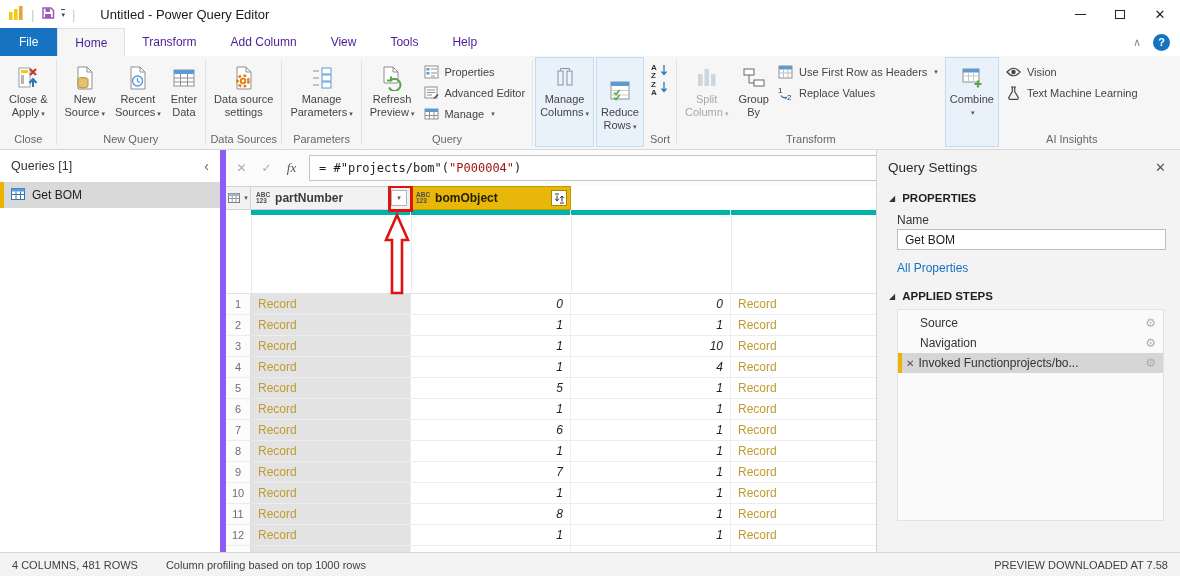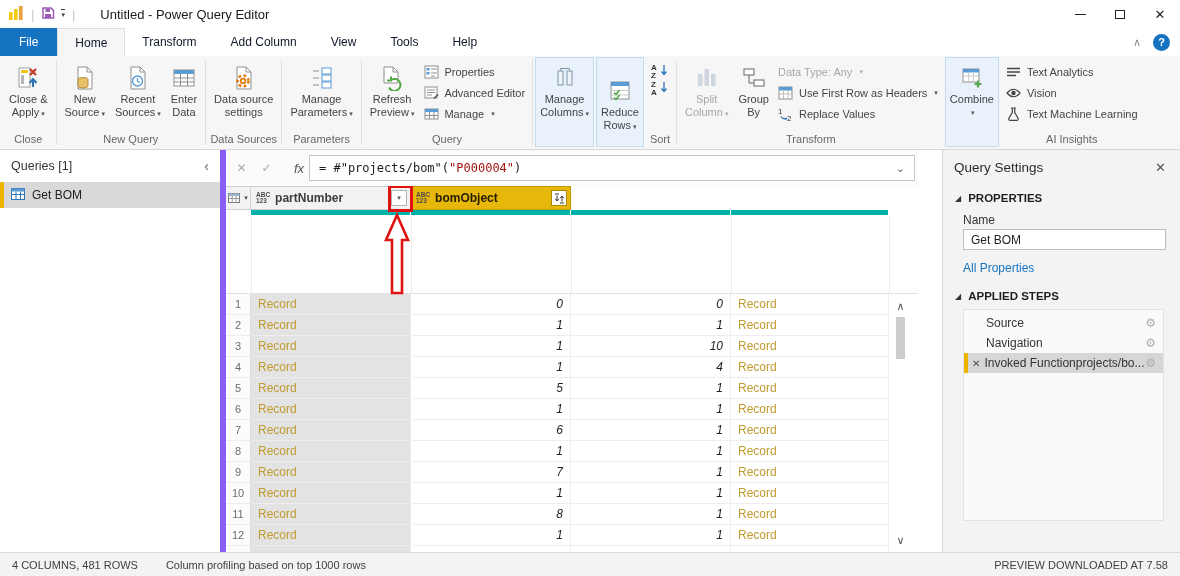--- a/index.html
+++ b/index.html
@@ -12,21 +12,21 @@
   .qat-caret{font-size:7px;color:#444;border-top:1px solid #444;padding-top:1px;margin-left:6px;}
   .tb-title{font-size:13px;color:#1a1a1a;margin-left:18px;}
   .tb-spacer{flex:1;}
   .wc{width:40px;height:28px;display:flex;align-items:center;justify-content:center;color:#222;}
   .wc-minline{display:block;width:11px;border-top:1.4px solid #222;}
   .wc-maxbox{display:block;width:10px;height:9px;border:1.2px solid #222;}
   .wc-x{font-size:13px;}
 
   
   .menubar{height:28px;display:flex;align-items:stretch;background:#fff;}
-  .mtab{padding:8px 17px;display:flex;align-items:center;font-size:12px;color:#0f172a;}
+  .mtab{padding:8px 17px;display:flex;align-items:center;font-size:12px;color:#4c1d95;}
   .mtab.file{background:#1673c1;color:#fff;padding:0 19px;}
   .mtab.active{background:#f6f6f6;border:1px solid #e0e0e0;border-bottom:none;}
   .menubar-right{margin-left:auto;display:flex;align-items:center;gap:12px;padding-right:10px;}
   .ribbon-collapse{color:#8a8a8a;font-size:11px;}
   .help-btn{width:17px;height:17px;border-radius:50%;background:#1673c1;color:#fff;font-size:11px;font-weight:bold;display:flex;align-items:center;justify-content:center;}
 
   
   .ribbon{height:94px;background:#f6f6f6;border-bottom:1px solid #d7d7d7;display:flex;align-items:stretch;padding:0 2px;}
   .rgroup{display:flex;flex-direction:column;padding:2px 3px 0;}
   .rgcontent{flex:1;display:flex;align-items:stretch;gap:2px;}
@@ -44,21 +44,21 @@
 
   
   .qpanel{position:absolute;left:0;top:150px;width:226px;bottom:24px;border-right:6px solid #8b5cf6;background:#fff;}
   .qhead{height:32px;display:flex;align-items:center;padding:0 11px;font-size:12.5px;color:#333;}
   .qcollapse{margin-left:auto;color:#666;font-size:14px;}
   .qitem{height:26px;display:flex;align-items:center;gap:7px;padding:0 8px 0 7px;background:#d9d9d9;border-left:4px solid #ecb301;font-size:12px;color:#222;}
 
   .center{position:absolute;left:226px;top:150px;width:692px;bottom:24px;background:#fff;}
   .fbar{position:absolute;top:0;left:0;right:0;height:36px;display:flex;align-items:center;padding:0 3px;background:#fbfbfb;}
   .fbtn{width:25px;text-align:center;color:#a9a9a9;font-size:12px;}
-  .fx{font-family:Liberation Sans, sans-serif;font-style:italic;color:#555;font-size:13px;width:25px;text-align:right;}
+  .fx{font-family:Liberation Serif, serif;font-style:italic;color:#555;font-size:13px;width:25px;text-align:center;}
   .finput{flex:1;height:26px;border:1px solid #c6c6c6;background:#fff;margin-left:5px;display:flex;align-items:center;padding:0 9px;font-family:"DejaVu Sans Mono",monospace;font-size:12px;color:#1d1d1d;white-space:pre;}
   .fstr{color:#a31515;}
   .fchev{margin-left:auto;color:#666;font-size:11px;font-family:"Liberation Sans",sans-serif;}
 
   .grid{position:absolute;left:0;top:36px;right:0;bottom:0;background:#fff;overflow:hidden;}
   .grid-header{display:flex;height:24px;}
   .corner{width:25px;background:#f2f2f2;border:1px solid #d2d2d2;border-left:none;display:flex;align-items:center;justify-content:center;gap:2px;flex:none;}
   .hcell{border:1px solid #cfcfcf;border-left:none;display:flex;align-items:center;gap:5px;padding:0 3px 0 5px;background:#f2f2f2;font-weight:bold;color:#3c3c3c;flex:none;}
   .hcell.selected{background:#e7b70a;border-color:#bf9a00;color:#262000;}
   .typeicon{display:flex;flex-direction:column;font-size:6.5px;font-weight:bold;line-height:6.5px;color:#4c4c4c;letter-spacing:0;}
@@ -77,21 +77,21 @@
   .cell.rec{color:#bf9b30;}
   .cell.numv{justify-content:flex-end;font-style:italic;color:#1f1f1f;}
   .vscroll{position:absolute;right:9px;top:112px;width:17px;height:250px;display:flex;flex-direction:column;align-items:center;background:#fff;}
   .vs-btn{height:16px;font-size:11px;color:#4f4f4f;line-height:16px;}
   .vs-thumb{width:9px;height:42px;background:#cdcdcd;margin-top:3px;}
   .vs-space{flex:1;}
 
   .ann-rect{position:absolute;left:162px;top:-1px;width:25px;height:27px;border:3px solid #e01212;z-index:6;}
   .ann-arrow{position:absolute;left:157px;top:26px;z-index:6;}
 
-  .spanel{position:absolute;right:0;top:150px;width:238px;bottom:24px;background:#f3f3f3;border-left:1px solid #d5d5d5;}
+  .spanel{position:absolute;right:0;top:150px;width:304px;bottom:24px;background:#f3f3f3;border-left:1px solid #d5d5d5;}
   .qs-titlerow{display:flex;align-items:center;padding:10px 14px 2px 11px;}
   .qs-title{font-size:13.5px;color:#2b2b2b;}
   .qs-close{margin-left:auto;color:#555;font-size:13px;}
   .sechead{display:flex;align-items:center;gap:7px;margin:15px 14px 0 12px;font-weight:bold;font-size:11.5px;color:#1f1f1f;}
   .tri{font-size:8px;color:#333;}
   .flabel{margin:9px 14px 2px 20px;font-size:12px;color:#333;}
   .ninput{margin:2px 14px 0 20px;height:21px;border:1px solid #bdbdbd;background:#fff;display:flex;align-items:center;padding:0 7px;font-size:12px;color:#1d1d1d;}
   .alink{margin:11px 14px 0 20px;font-size:12px;color:#1673c1;}
   .steps{margin:7px 16px 0 20px;background:#fafafa;border:1px solid #e2e2e2;height:212px;padding-top:3px;}
   .step{height:20px;display:flex;align-items:center;font-size:12px;color:#333;padding:0 7px 0 22px;}
@@ -382,24 +382,20 @@
                 <rect x="3" y="4" width="10" height="6"></rect>
                 <rect x="13" y="15" width="10" height="6"></rect>
               </g>
               <path d="M8 10 v8 h5" fill="none" stroke="#666"></path>
             </svg>
           </span>
         <span>Group</span>
         <span>By</span>
       </div>
       <div class="stack">
-        <div class="smallrow disabled">
-          <span>Data Type: Any</span>
-          <span class="caret">▾</span>
-        </div>
         <div class="smallrow">
           <span class="sicon">
               <svg width="15" height="14">
                 <rect x="1" y="1" width="13" height="12" fill="#fff" stroke="#8f8f8f"></rect>
                 <rect x="1" y="1" width="13" height="3.5" fill="#5b9bd5"></rect>
                 <path d="M1 8 h13 M5.5 4.5 v8.5 M10 4.5 v8.5" stroke="#bdbdbd"></path>
               </svg>
             </span>
           <span>Use First Row as Headers</span>
           <span class="caret">▾</span>
@@ -434,28 +430,20 @@
       <span class="caret">▾</span>
     </div>
   </div>
 
   <div class="rgroup">
     <div class="rgcontent">
       <div class="stack">
         <div class="smallrow">
           <span class="sicon">
               <svg width="15" height="14">
-                <path d="M1 3.5 h13 M1 7 h13 M1 10.5 h9" stroke="#444" stroke-width="1.5"></path>
-              </svg>
-            </span>
-          <span>Text Analytics</span>
-        </div>
-        <div class="smallrow">
-          <span class="sicon">
-              <svg width="15" height="14">
                 <path d="M1 7 q6.5 -7.5 13 0 q-6.5 7.5 -13 0 z" fill="none" stroke="#444" stroke-width="1.2"></path>
                 <circle cx="7.5" cy="7" r="2.2" fill="#444"></circle>
               </svg>
             </span>
           <span>Vision</span>
         </div>
         <div class="smallrow">
           <span class="sicon">
               <svg width="15" height="14">
                 <path d="M5 1 h5 M6.3 1.5 v4 L2.8 11.5 a1.3 1.3 0 0 0 1.2 1.8 h7 a1.3 1.3 0 0 0 1.2 -1.8 L8.7 5.5 v-4" fill="none" stroke="#444" stroke-width="1.2"></path>

